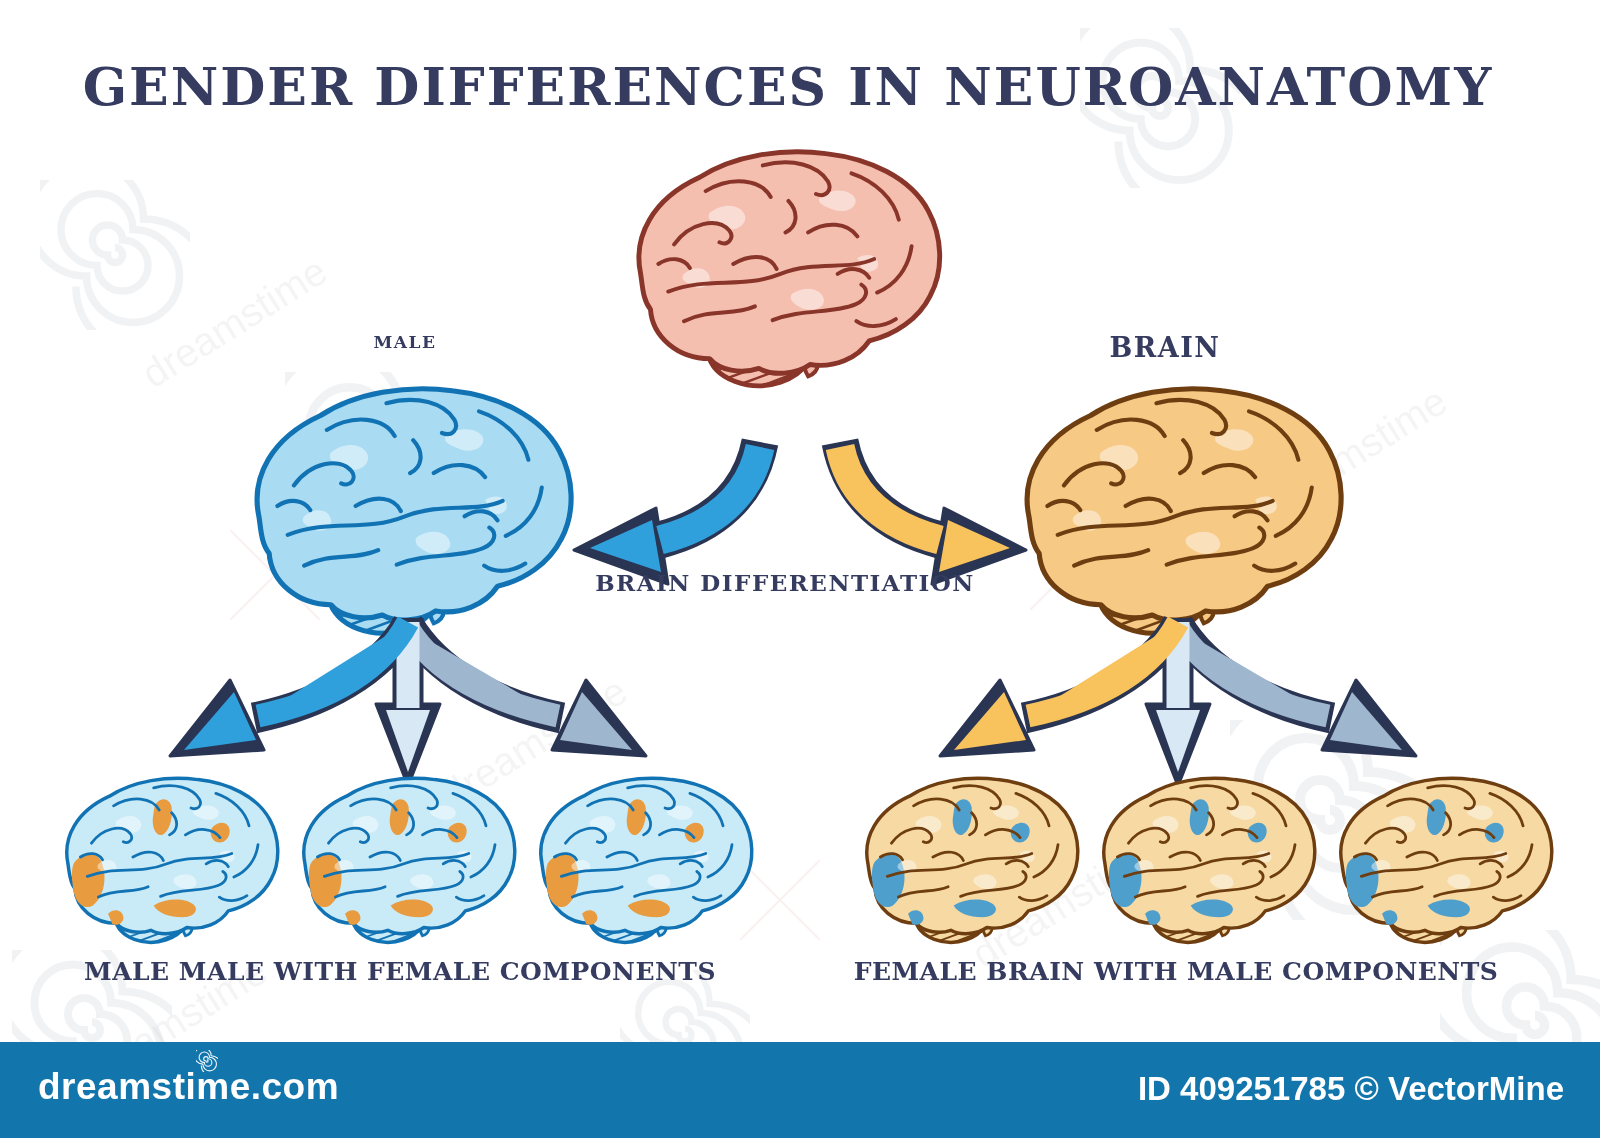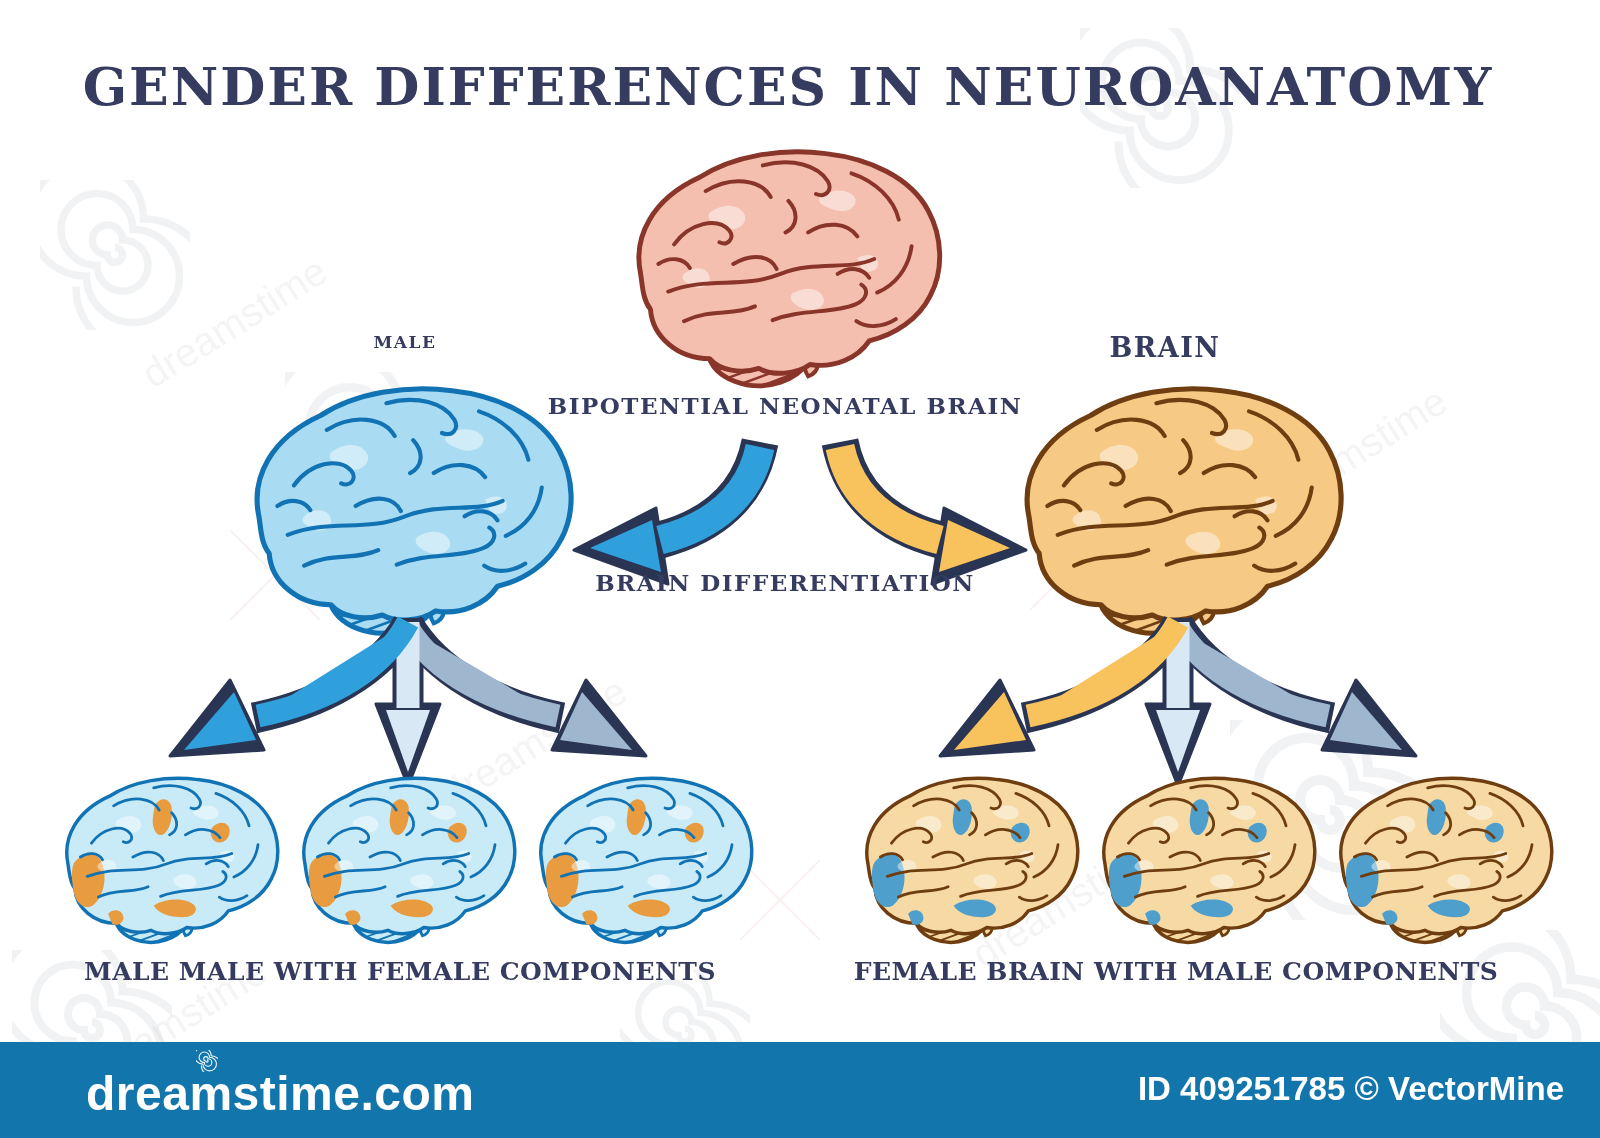--- a/index.html
+++ b/index.html
@@ -45,21 +45,21 @@
   .ti{stroke-width:23;fill:none;}
   .p1{stroke:var(--p1);fill:var(--p1);}
   .p2{stroke:var(--arrow-light);fill:var(--arrow-light);}
   .p3{stroke:var(--arrow-gray);fill:var(--arrow-gray);}
   polygon.ti{stroke:none;}
 
   #footer{
     left:0;top:1042px;width:1600px;height:96px;background:var(--footer-bar);
     font-family:"Liberation Sans",sans-serif;color:#ffffff;
   }
-  #footer .site{position:absolute;left:38px;top:24px;font-size:48px;font-weight:bold;letter-spacing:.5px;margin-left:48px;}
+  #footer .site{position:absolute;left:38px;top:24px;font-size:37px;font-weight:bold;letter-spacing:.5px;}
   #footer .credit{position:absolute;right:36px;top:28px;font-size:33px;font-weight:bold;}
   #footer .spiral{position:absolute;left:196px;top:8px;}
 
   .wspiral{opacity:.55;color:var(--watermark-gray);}
   .wtext{
     font-family:"Liberation Sans",sans-serif;color:#9aa0a8;opacity:.10;
     font-size:40px;transform:rotate(-32deg);white-space:nowrap;pointer-events:none;
   }
   .wx{opacity:.20;}
 </style>
@@ -131,21 +131,20 @@
     </svg>
 
   <div id="title" class="abs">GENDER DIFFERENCES IN NEUROANATOMY</div>
 
   <svg class="abs brain brain-neo" style="left:615px;top:126px" width="335" height="276" viewBox="0 0 340 280">
       <use href="#brain"></use>
     </svg>
 
   <div class="abs label lab-male">MALE</div>
   <div class="abs label lab-female">BRAIN</div>
-  <div class="abs label lab-neo">BIPOTENTIAL NEONATAL BRAIN</div>
 
   <svg class="abs arrow-curve arrow-blue" style="left:562px;top:436px" width="232" height="150" viewBox="0 0 232 150">
     <path class="ao" d="M198,6 C188,58 152,90 98,104"></path>
     <polygon class="ho" points="12,114 94,72 106,148"></polygon>
     <path class="ai" d="M198,11 C188,60 152,90 98,104"></path>
     <polygon class="hi" points="28,112 90,84 99,136"></polygon>
   </svg>
   <svg class="abs arrow-curve arrow-yellow" style="left:806px;top:436px" width="232" height="150" viewBox="0 0 232 150">
     <path class="ao" d="M198,6 C188,58 152,90 98,104"></path>
     <polygon class="ho" points="12,114 94,72 106,148"></polygon>

